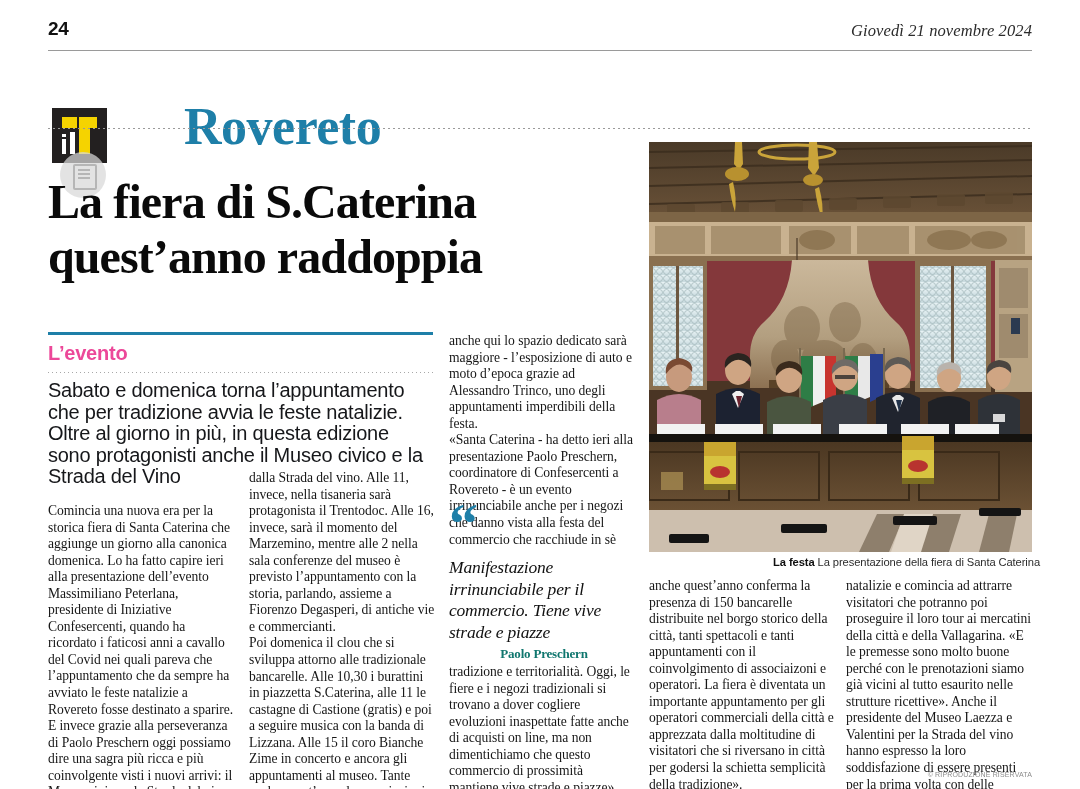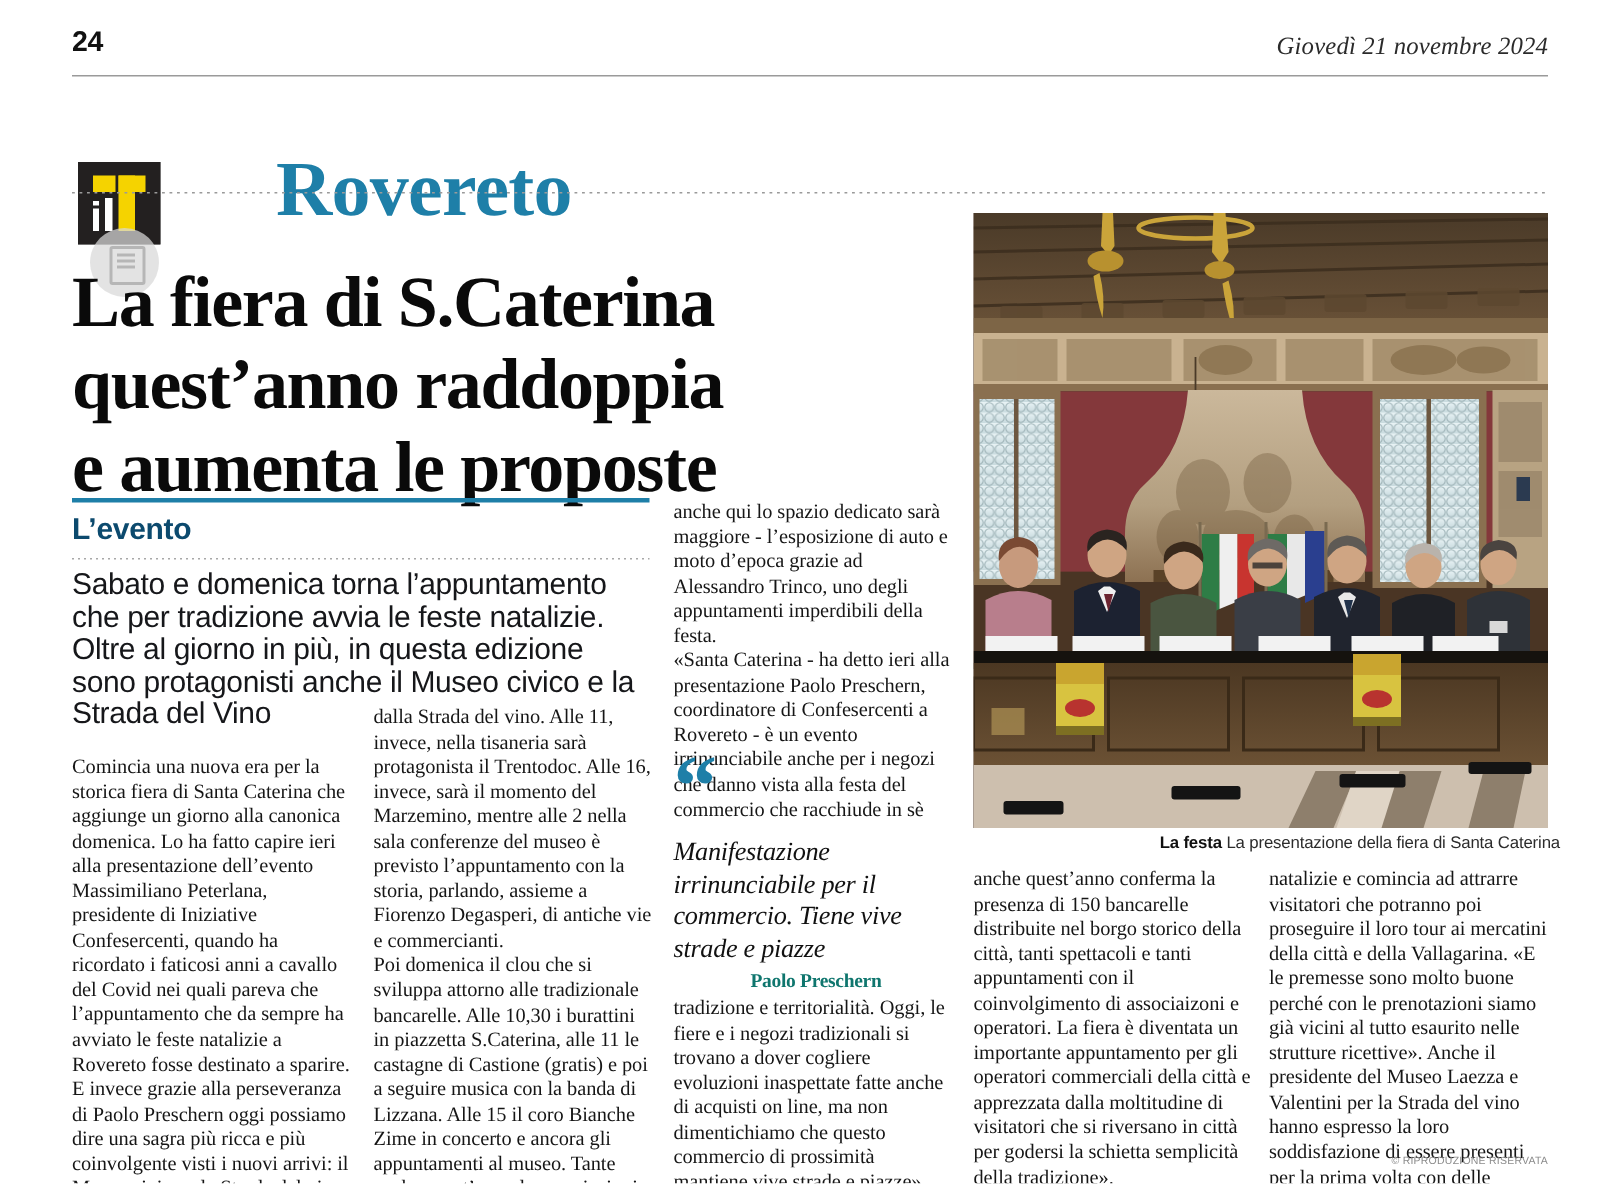--- a/index.html
+++ b/index.html
@@ -150,21 +150,21 @@
   }
   .rule-thick-blue {
     height: 3px;
     background: #1e7fa8;
     width: 100%;
   }
   .evento-title {
     font-family: "Liberation Sans", sans-serif;
     font-weight: bold;
     font-size: 20px;
-    color: #0c4a6e;
+    color: #ec4899;
     margin-top: 7px;
     letter-spacing: -0.2px;
   }
   .rule-dotted-thin {
     margin-top: 7px;
     height: 1px;
     background-image: linear-gradient(to right, #a8a8a8 0 1.5px, transparent 1.5px 4px);
     background-size: 4px 1px;
     background-repeat: repeat-x;
   }
@@ -314,21 +314,20 @@
       </svg>
     </span>
     <div class="section-name">Rovereto</div>
   </div>
   <div class="rule-dotted-wide"></div>
 
   <div class="headline-wm"></div>
   <h1 class="headline">
     <span>La fiera di S.Caterina</span>
     <span>quest’anno raddoppia</span>
-    <span>e aumenta le proposte</span>
   </h1>
 
   <div class="evento-block">
     <div class="rule-thick-blue"></div>
     <div class="evento-title">L’evento</div>
     <div class="rule-dotted-thin"></div>
     <div class="evento-sub">Sabato e domenica torna l’appuntamento che per tradizione avvia le feste natalizie. Oltre al giorno in più, in questa edizione sono protagonisti anche il Museo civico e la Strada del Vino</div>
   </div>
 
 

